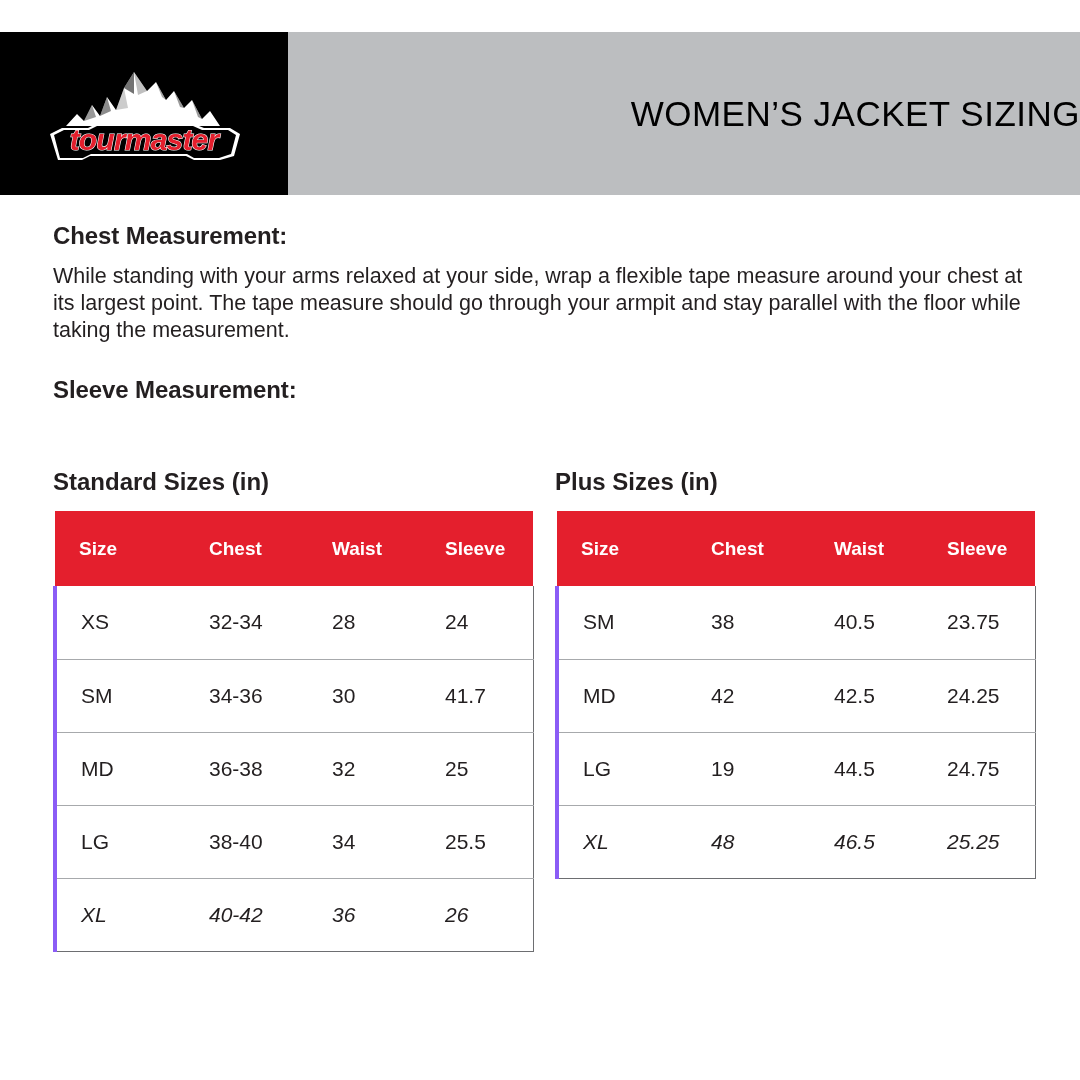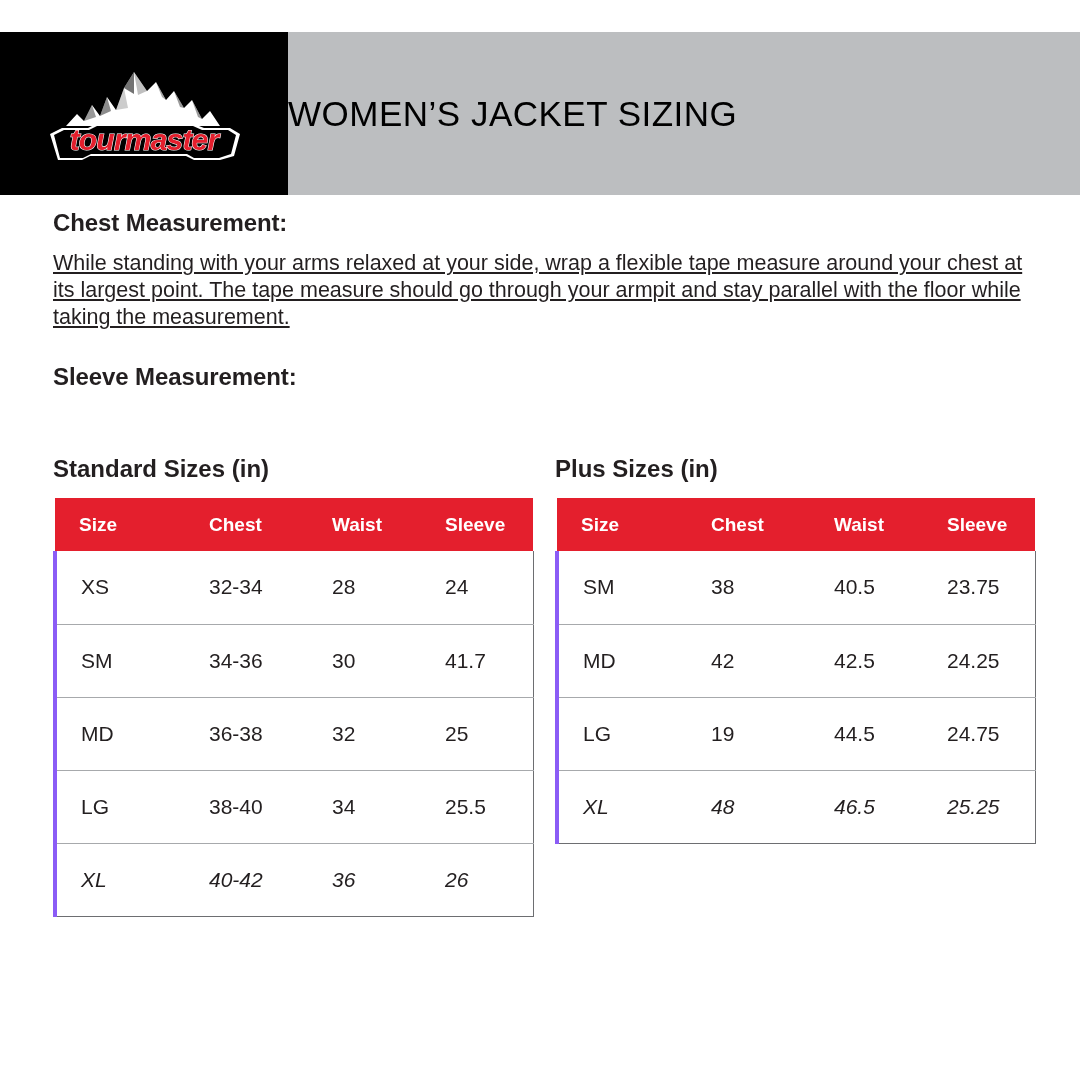--- a/index.html
+++ b/index.html
@@ -46,55 +46,54 @@
     transform: translate(-50%, -50%);
     width: 200px;
     height: 100px;
   }
 
   .title-block {
     flex: 1;
     background: #bcbec0;
     display: flex;
     align-items: center;
-    justify-content: flex-start;
+    justify-content: flex-end;
   }
 
   .title-text {
     font-size: 35px;
     font-weight: 400;
     letter-spacing: 0.5px;
     color: #000000;
     font-family: "Liberation Sans", sans-serif;
   }
 
   
   .content {
     position: absolute;
-    top: 163px;
+    top: 176px;
     left: 0;
     width: 1080px;
     padding: 46px 57px 0 53px;
   }
 
   .section-heading {
     font-size: 24px;
     font-weight: bold;
     color: #231f20;
     margin-bottom: 13px;
     letter-spacing: -0.1px;
   }
 
   .section-body {
     font-size: 21.5px;
     line-height: 27px;
     color: #231f20;
     max-width: 985px;
     font-weight: 400;
-    text-decoration: underline;
   }
 
   .section-gap { height: 32px; }
 
   
   .tables-row {
     display: flex;
     margin-top: 64px;
     gap: 24px;
   }
@@ -118,21 +117,21 @@
   table.size-table col.c-chest  { width: 123px; }
   table.size-table col.c-waist  { width: 113px; }
   table.size-table col.c-sleeve { width: 112px; }
 
   table.size-table thead th {
     background: #e41f2d;
     color: #ffffff;
     font-size: 19px;
     font-weight: bold;
     text-align: left;
-    height: 53px;
+    height: 75px;
     padding: 0 0 0 24px;
     border: none;
   }
 
   table.size-table tbody td {
     height: 73px;
     font-size: 21px;
     font-weight: 400;
     color: #231f20;
     text-align: left;

